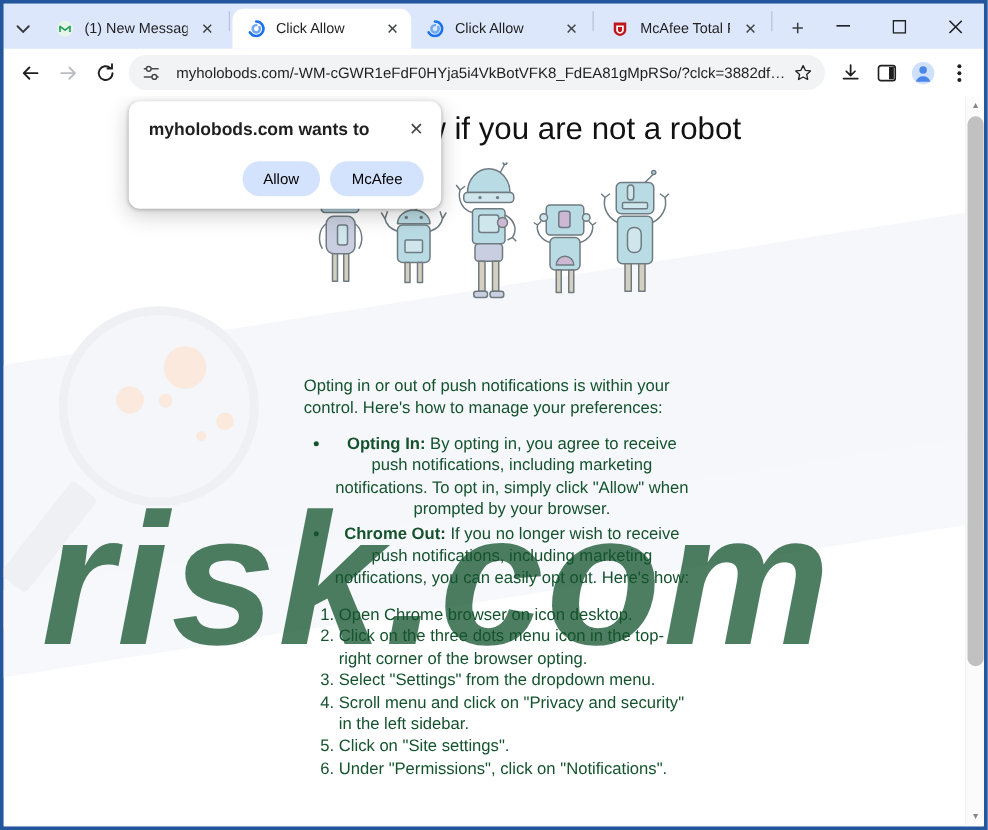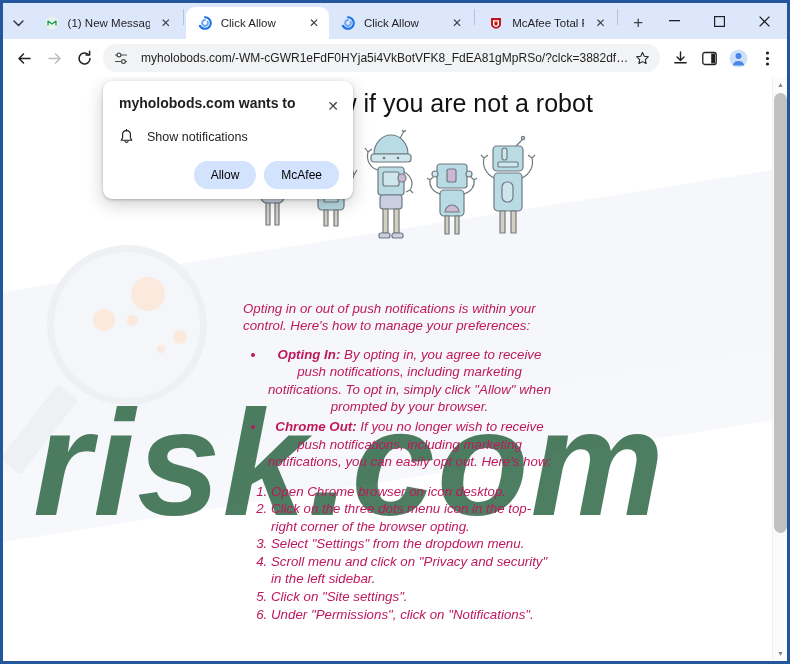--- a/index.html
+++ b/index.html
@@ -204,44 +204,43 @@
     margin: 12px auto 0 auto;
     width: 290px; height: 112px;
     position: relative;
   }
 
   .body-col {
     width: 316px;
     margin: 0 auto;
     padding-left: 6px;
     font-size: 13.3px;
-    color: #be185d;
+    color: #14532d;
     line-height: 1.32;
-    font-style: italic;
   }
   .intro { margin-top: 58px; }
   ul.opts { margin: 11px 0 0 0; padding-left: 23px; text-align: center; }
   ul.opts li { margin-bottom: 2px; }
   ol.steps { margin: 12px 0 0 0; padding-left: 28px; }
   ol.steps li { margin-bottom: 0px; }
   b { font-weight: 700; }
 
   
   .bubble {
     position: absolute;
     left: 100px; top: 4px;
     width: 250px;
     background: #fff;
     border-radius: 9px;
     box-shadow: 0 1px 3px rgba(0,0,0,.22), 0 5px 18px rgba(0,0,0,.20);
     z-index: 40;
     padding: 14px 14px 10px 16px;
   }
   .bubble-head {
-    display: flex; align-items: flex-end;
+    display: flex; align-items: flex-start;
   }
   .bubble-title {
     flex: 1 1 auto;
     font-size: 14px;
     font-weight: 700;
     color: #1f1f1f;
     line-height: 1.25;
   }
   .bubble-close {
     flex: 0 0 18px;
@@ -565,30 +564,20 @@
           <li>Under "Permissions", click on "Notifications".</li>
         </ol>
       </div>
     </div>
 
     <div class="bubble">
       <div class="bubble-head">
         <div class="bubble-title">myholobods.com wants to</div>
         <div class="bubble-close">✕</div>
       </div>
-      <div class="bubble-row">
-        <span class="bubble-row-icon">
-          <svg width="15" height="16" viewBox="0 0 15 16">
-            <path d="M7.5 1.6c-2.3 0-3.9 1.8-3.9 4v3.1L2.2 11.2h10.6L11.4 8.7V5.6c0-2.2-1.6-4-3.9-4z" fill="none" stroke="#1f1f1f" stroke-width="1.15" stroke-linejoin="round"></path>
-            <path d="M7.5 1.6V.5" stroke="#1f1f1f" stroke-width="1.15" stroke-linecap="round"></path>
-            <path d="M6 12.4a1.6 1.6 0 0 0 3 0" fill="none" stroke="#1f1f1f" stroke-width="1.15" stroke-linecap="round"></path>
-          </svg>
-        </span>
-        <span class="bubble-row-label">Show notifications</span>
-      </div>
       <div class="bubble-actions">
         <button class="pillbtn">Allow</button>
         <button class="pillbtn">McAfee</button>
       </div>
     </div>
 
     <div class="scrollbar">
       <div class="sb-arrow up">▲</div>
       <div class="sb-thumb"></div>
       <div class="sb-arrow down">▼</div>

